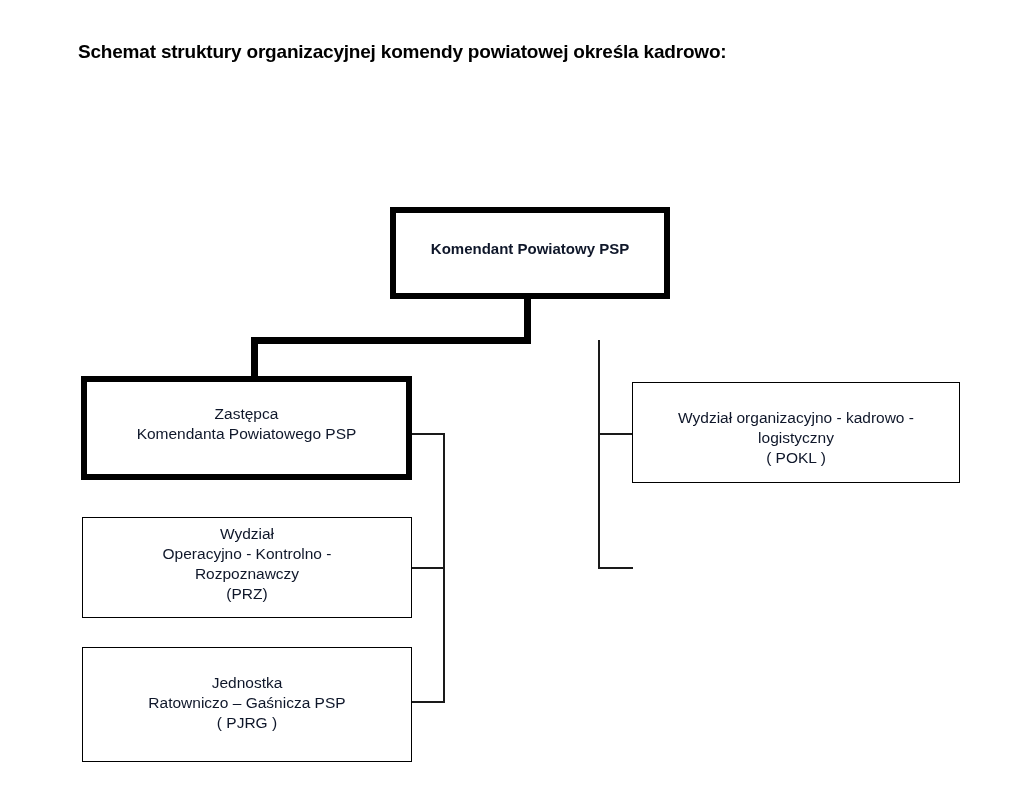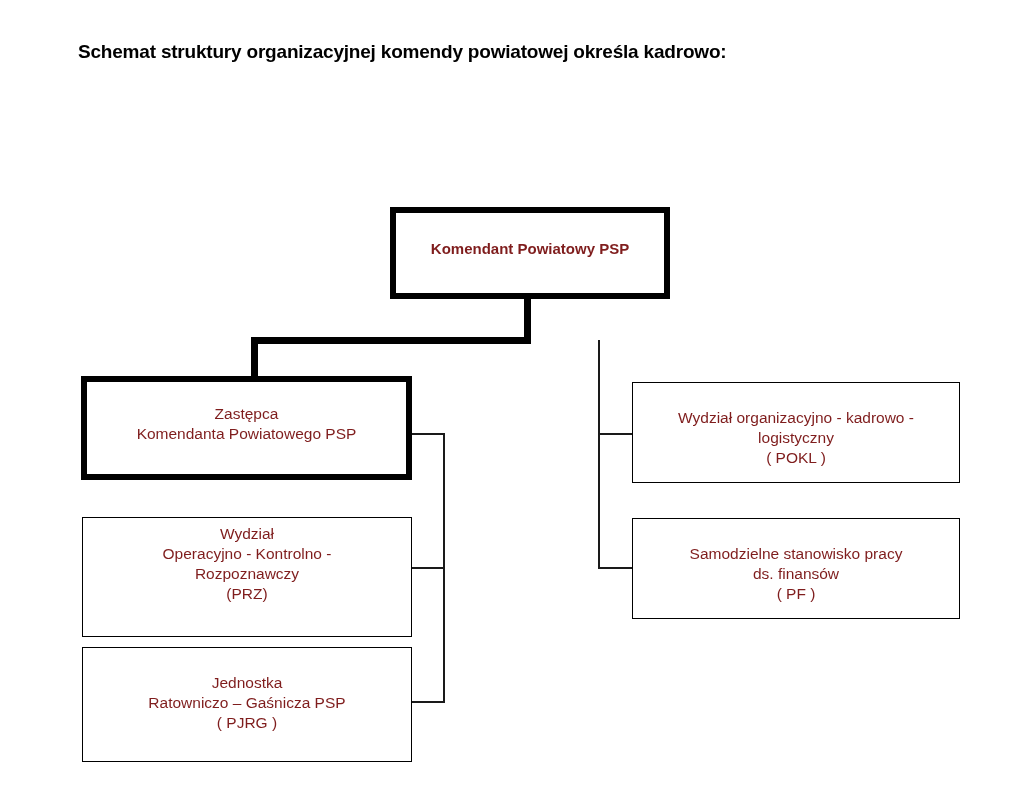--- a/index.html
+++ b/index.html
@@ -43,34 +43,34 @@
   .node-thin {
     border: 1.5px solid #000000;
   }
   .node-label {
     position: absolute;
     left: 0;
     right: 0;
     font-size: 15.5px;
     line-height: 20px;
     white-space: pre-line;
-    color: #7f1d1d;
+    color: #0f172a;
   }
   .node-label.bold {
     font-weight: 700;
   }
 
   
   #node-komendant      { left: 390px; top: 207px; width: 280px;  height: 92px;  }
   #node-komendant .node-label { top: 26px; font-size: 15px; }
 
   #node-zastepca       { left: 81px;  top: 376px; width: 331px;  height: 104px; padding-left: 11px; }
   #node-zastepca .node-label { top: 22px; }
 
-  #node-prz            { left: 82px;  top: 517px; width: 330px;  height: 120px; }
+  #node-prz            { left: 82px;  top: 517px; width: 330px;  height: 101px; }
   #node-prz .node-label { top: 6px; }
 
   #node-pjrg           { left: 82px;  top: 647px; width: 330px;  height: 115px; }
   #node-pjrg .node-label { top: 25px; }
 
   #node-pokl           { left: 632px; top: 382px; width: 328px;  height: 101px; padding-left: 37px; }
   #node-pokl .node-label { top: 25px; }
 
   #node-pf             { left: 632px; top: 518px; width: 328px;  height: 101px; }
   #node-pf .node-label { top: 25px; }
@@ -143,19 +143,14 @@
 Ratowniczo – Gaśnicza PSP
 ( PJRG )</div>
   </div>
 
   <div class="node node-thin" id="node-pokl">
     <div class="node-label">Wydział organizacyjno - kadrowo -
 logistyczny
 ( POKL )</div>
   </div>
 
-  <div class="node node-thin" id="node-pf">
-    <div class="node-label">Samodzielne stanowisko pracy
-ds. finansów
-( PF )</div>
-  </div>
 
 </div>
 
 </body></html>

